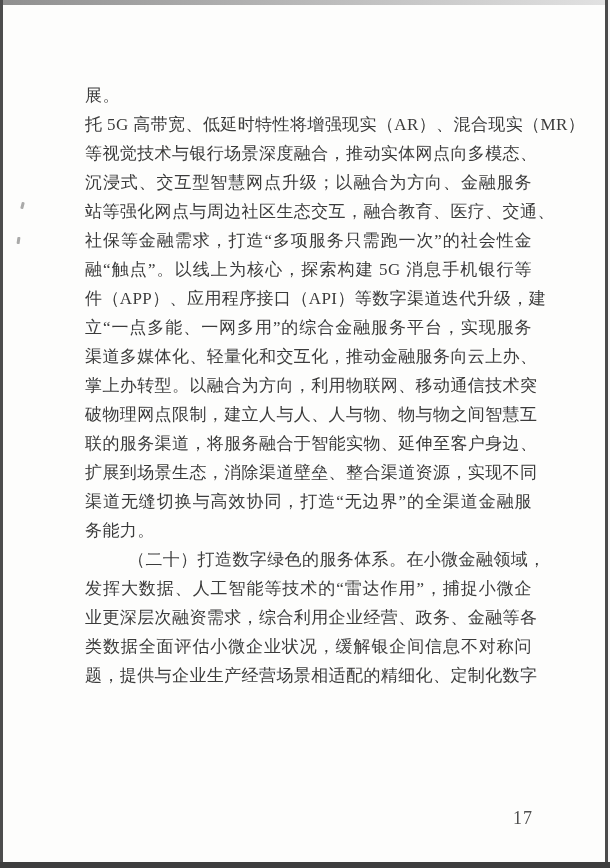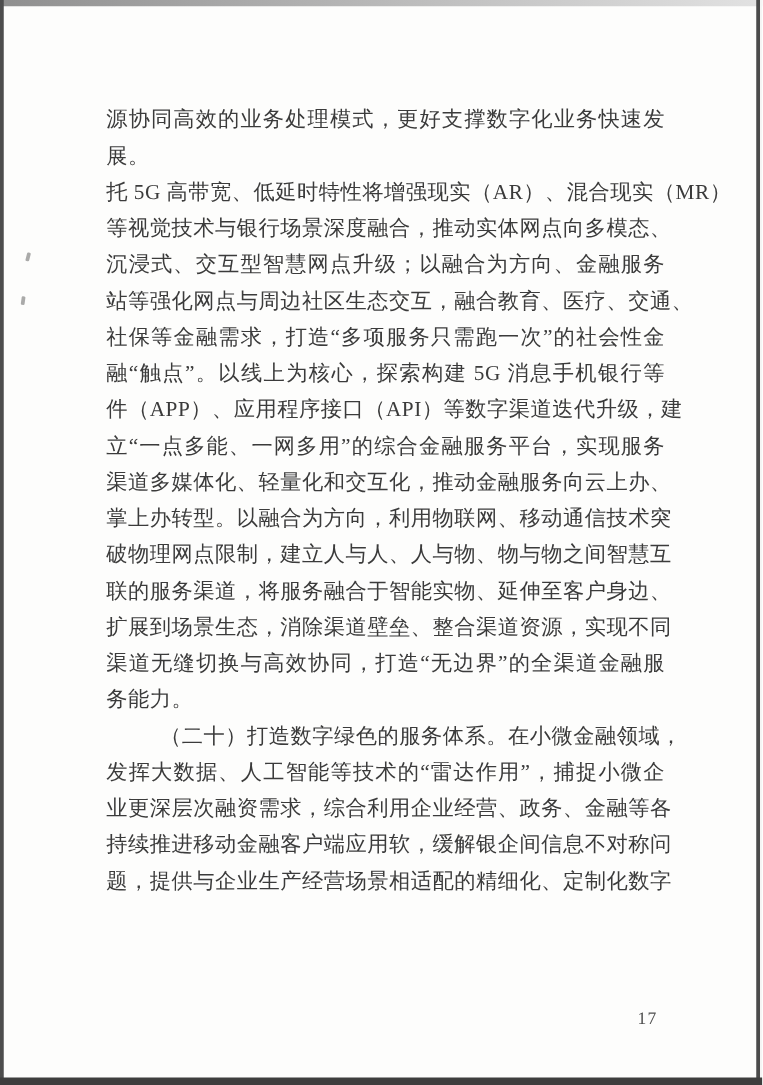--- a/index.html
+++ b/index.html
@@ -80,60 +80,59 @@
   .line.end {
     text-align: left;
     text-align-last: left;
   }
   .pagenum {
     position: absolute;
     left: 503px;
     top: 808px;
     width: 30px;
     height: 18px;
-    font-size: 14px;
+    font-size: 18px;
     letter-spacing: 1px;
     color: #4e4e4e;
-    text-align: center;
+    text-align: right;
   }
 </style>
 </head>
 <body>
 
 <div class="scan-page">
 
   <div class="edge-top"></div>
   <div class="edge-left"></div>
   <div class="edge-right"></div>
   <div class="edge-right-sliver"></div>
   <div class="edge-bottom"></div>
 
   <div class="speck s1"></div>
   <div class="speck s2"></div>
 
   <div class="textblock">
-    <div class="line">源协同高效的业务处理模式，更好支撑数字化业务快速发</div>
     <div class="line end">展。</div>
     <div class="line">托 5G 高带宽、低延时特性将增强现实（AR）、混合现实（MR）</div>
     <div class="line">等视觉技术与银行场景深度融合，推动实体网点向多模态、</div>
     <div class="line">沉浸式、交互型智慧网点升级；以融合为方向、金融服务</div>
     <div class="line">站等强化网点与周边社区生态交互，融合教育、医疗、交通、</div>
     <div class="line">社保等金融需求，打造“多项服务只需跑一次”的社会性金</div>
     <div class="line">融“触点”。以线上为核心，探索构建 5G 消息手机银行等</div>
     <div class="line">件（APP）、应用程序接口（API）等数字渠道迭代升级，建</div>
     <div class="line">立“一点多能、一网多用”的综合金融服务平台，实现服务</div>
     <div class="line">渠道多媒体化、轻量化和交互化，推动金融服务向云上办、</div>
     <div class="line">掌上办转型。以融合为方向，利用物联网、移动通信技术突</div>
     <div class="line">破物理网点限制，建立人与人、人与物、物与物之间智慧互</div>
     <div class="line">联的服务渠道，将服务融合于智能实物、延伸至客户身边、</div>
     <div class="line">扩展到场景生态，消除渠道壁垒、整合渠道资源，实现不同</div>
     <div class="line">渠道无缝切换与高效协同，打造“无边界”的全渠道金融服</div>
     <div class="line end">务能力。</div>
     <div class="line start">（二十）打造数字绿色的服务体系。在小微金融领域，</div>
     <div class="line">发挥大数据、人工智能等技术的“雷达作用”，捕捉小微企</div>
     <div class="line">业更深层次融资需求，综合利用企业经营、政务、金融等各</div>
-    <div class="line">持续推进移动金融客户端应用软，缓解银企间信息不对称问</div>
+    <div class="line">类数据全面评估小微企业状况，缓解银企间信息不对称问</div>
     <div class="line">题，提供与企业生产经营场景相适配的精细化、定制化数字</div>
   </div>
 
   <div class="pagenum">17</div>
 
 </div>
 
 </body></html>

